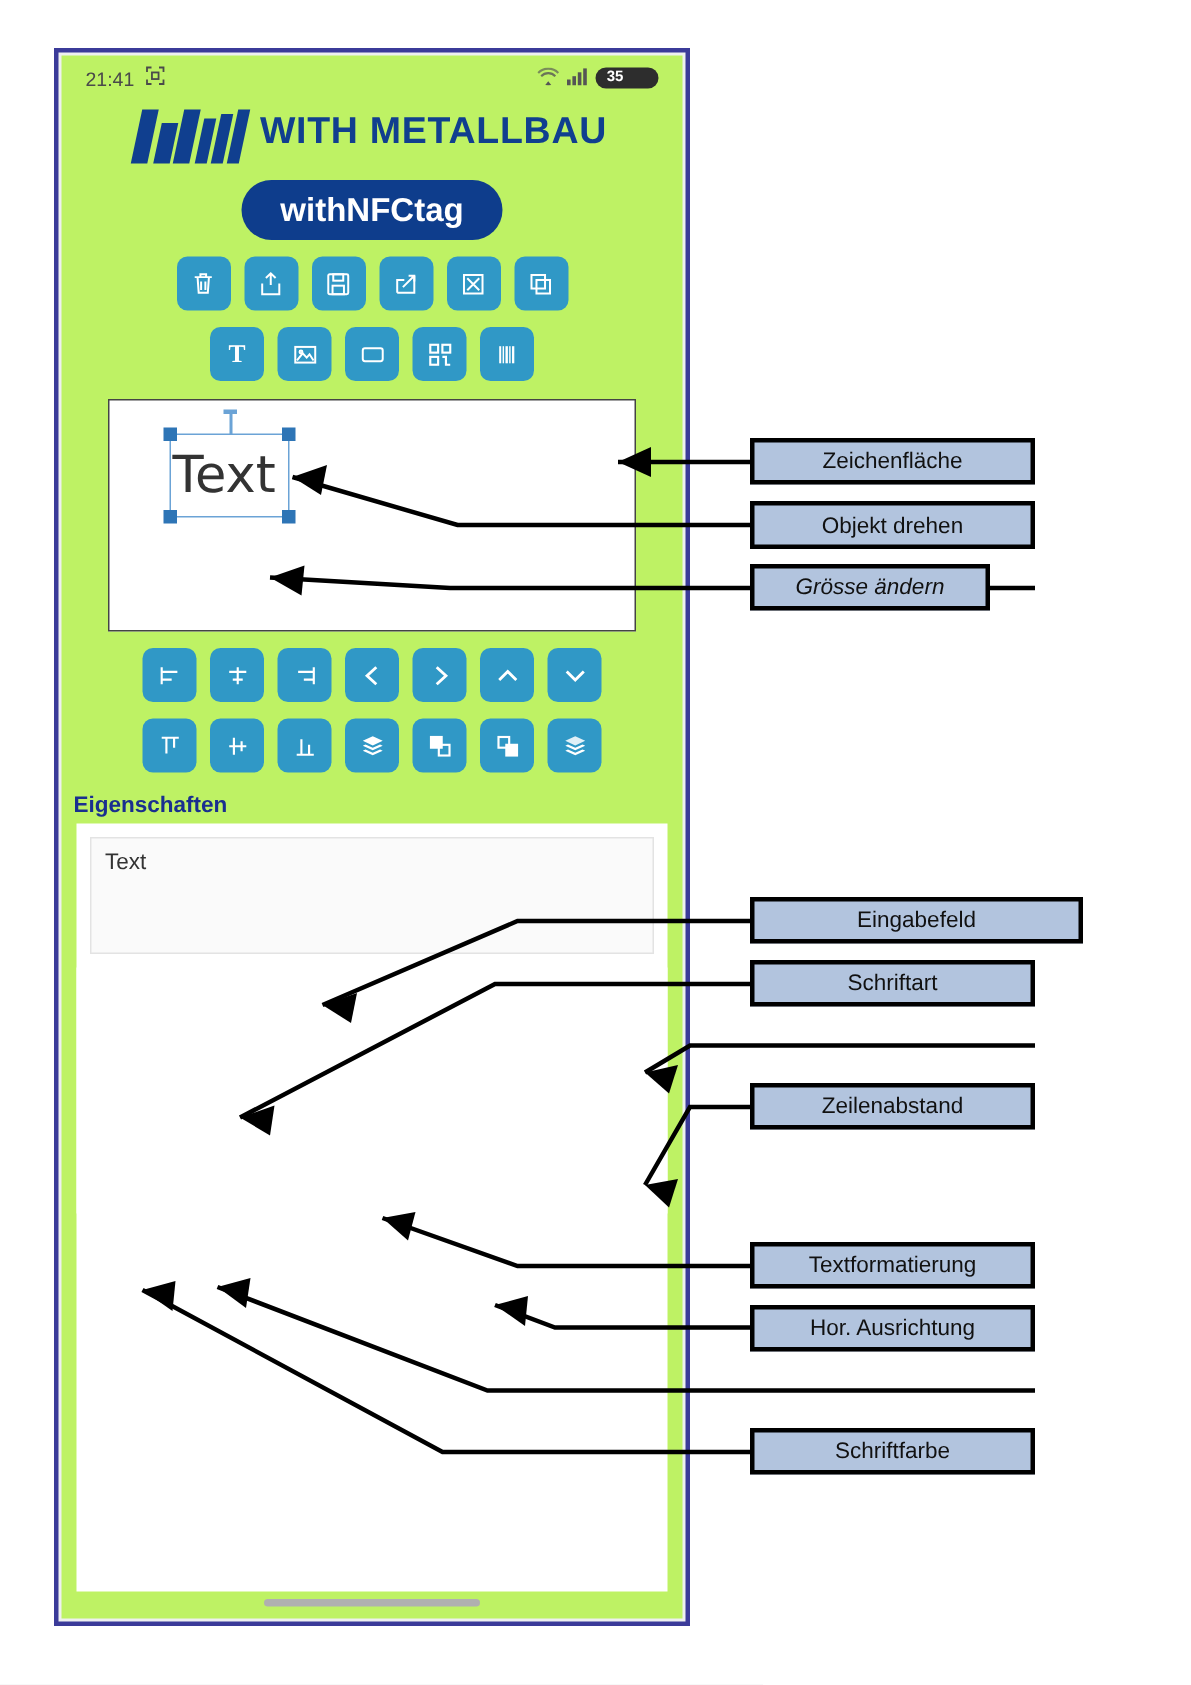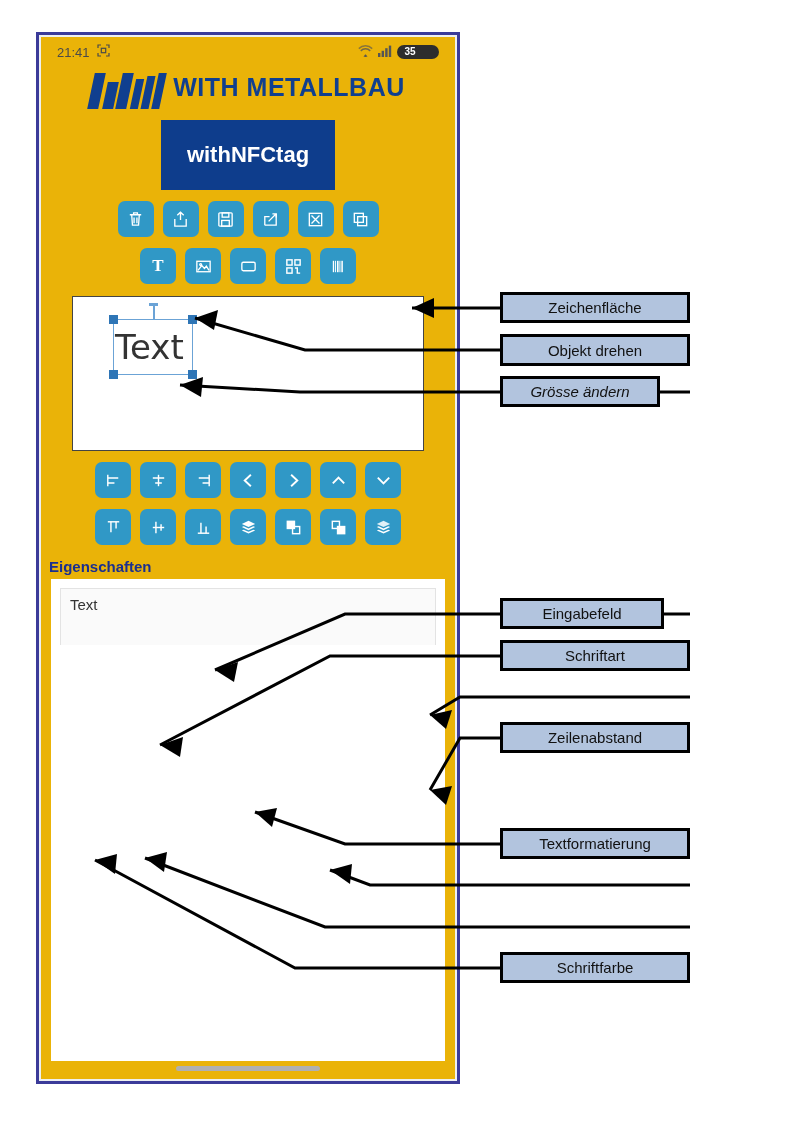--- a/index.html
+++ b/index.html
@@ -9,21 +9,21 @@
     font-family:"Liberation Sans", sans-serif;
     position:relative;
     overflow:hidden;
   }
   
   #phone{
     position:absolute;left:36px;top:32px;width:424px;height:1052px;
     border:3px solid #3b3b99;background:#eef0f0;box-sizing:border-box;
     overflow:hidden;
   }
-  #screen{position:absolute;inset:2px;background:#eab308;overflow:hidden;}
+  #screen{position:absolute;inset:2px;background:#bef264;overflow:hidden;}
 
   
   .statusbar{height:30px;display:flex;align-items:center;justify-content:space-between;
     padding:0 16px;font-size:13px;color:#4a4a4a;}
   .sb-left{display:flex;align-items:center;gap:7px;}
   .sb-right{display:flex;align-items:center;gap:5px;}
   .batt{background:#2d2d2d;color:#fff;border-radius:8px;font-size:10px;
     padding:1px 21px 1px 5px;line-height:12px;font-weight:bold;min-width:16px;text-align:center;}
 
   
@@ -32,21 +32,21 @@
   .wm i{display:block;background:#103f8f;transform:skewX(-12deg);}
   .wm .b1{width:11px;height:36px;}
   .wm .b2{width:11px;height:27px;}
   .wm .b3{width:11px;height:36px;}
   .wm .b4{width:8px;height:30px;}
   .wm .b5{width:8px;height:33px;}
   .wm .b6{width:8px;height:36px;}
   .brandtext{font-size:25px;font-weight:bold;color:#103f8f;letter-spacing:.5px;}
 
   .appbtn{display:block;margin:11px auto 0;background:#0e3d8c;color:#fff;
-    font-size:22px;font-weight:bold;border:none;border-radius:0;padding:22px 26px;
+    font-size:22px;font-weight:bold;border:none;border-radius:20px;padding:7px 26px;
     font-family:"Liberation Sans", sans-serif;}
 
   
   .tb{display:flex;justify-content:center;gap:9px;margin-top:11px;}
   .ib{width:36px;height:36px;border-radius:7px;background:#3098c6;border:none;
       display:flex;align-items:center;justify-content:center;padding:0;}
   .ib svg{display:block;}
   .ib .lbl{color:#fff;font-weight:bold;font-size:17px;font-family:"Liberation Serif",serif;}
 
   
@@ -513,19 +513,20 @@
       <polygon points="330,870 352,864 350,884"></polygon>
       <polygon points="145,858 167,852 164,872"></polygon>
       <polygon points="95,860 117,854 115,874"></polygon>
     </g>
   </svg>
 
   <div class="abox" style="left:500px;top:292px;width:190px;height:31px;">Zeichenfläche</div>
   <div class="abox" style="left:500px;top:334px;width:190px;height:32px;">Objekt drehen</div>
   <div class="abox" style="left:500px;top:376px;width:160px;height:31px;font-style:italic;">Grösse ändern</div>
 
-  <div class="abox" style="left:500px;top:598px;width:164px;height:31px;">Eingabefeld</div>
+  <div class="abox" style="left:500px;top:598px;width:222px;height:31px;">Eingabefeld</div>
   <div class="abox" style="left:500px;top:640px;width:190px;height:31px;">Schriftart</div>
   <div class="abox" style="left:500px;top:722px;width:190px;height:31px;">Zeilenabstand</div>
 
   <div class="abox" style="left:500px;top:828px;width:190px;height:31px;">Textformatierung</div>
+  <div class="abox" style="left:500px;top:870px;width:190px;height:31px;">Hor. Ausrichtung</div>
   <div class="abox" style="left:500px;top:952px;width:190px;height:31px;">Schriftfarbe</div>
 </div>
 
 </body></html>

